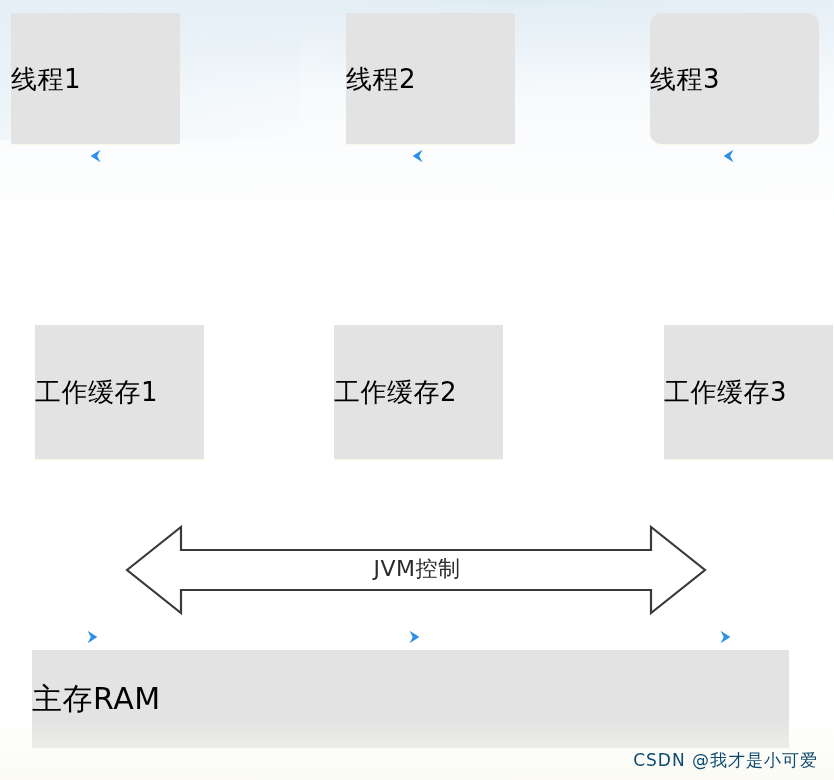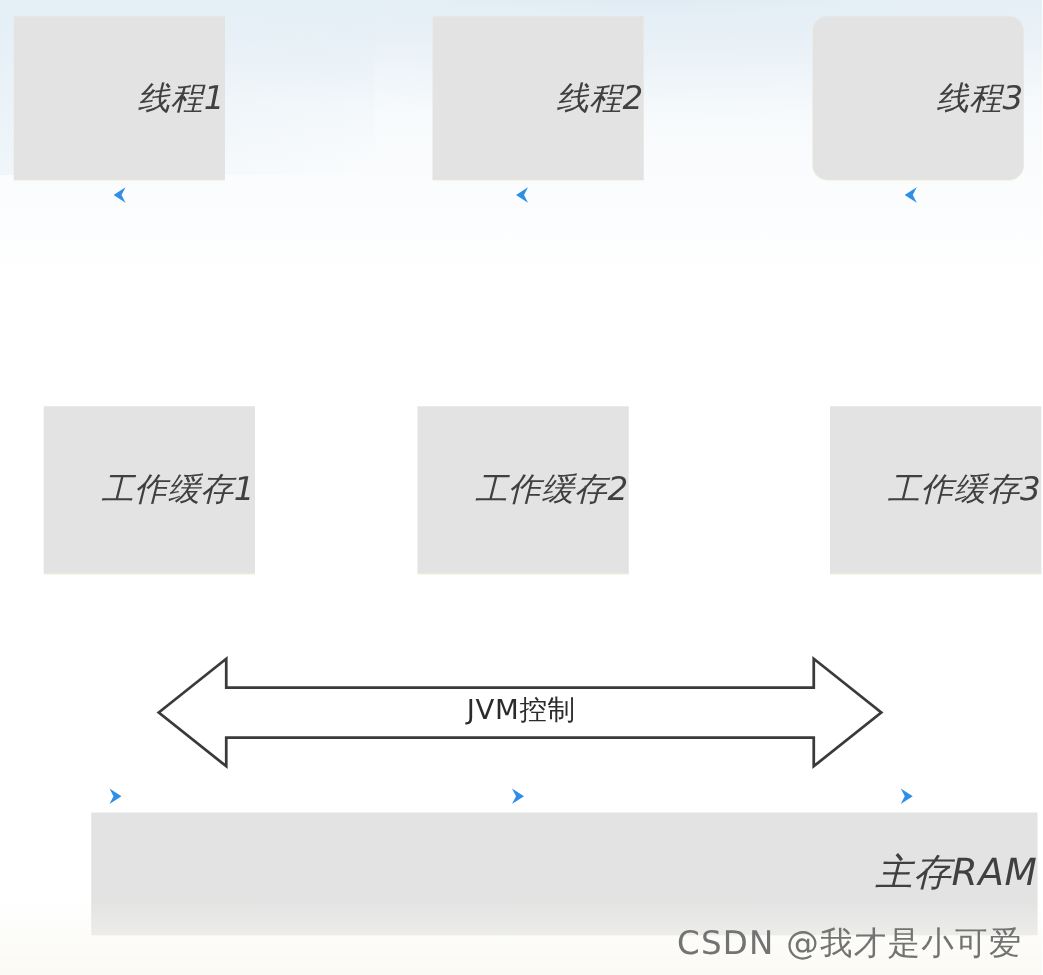--- a/index.html
+++ b/index.html
@@ -54,25 +54,24 @@
     pointer-events: none;
   }
 
   
   .node {
     position: absolute;
     background: #e3e3e3;
     box-shadow: 0 1px 0 rgba(250,247,226,0.9);
     display: flex;
     align-items: center;
-    justify-content: flex-end;
-    color: #404040;
+    justify-content: flex-start;
+    color: #000000;
     letter-spacing: 0.5px;
     box-sizing: border-box;
-    font-style: italic;
   }
   .node-label {
     font-size: 26px;
     font-weight: 400;
     line-height: 1;
     white-space: nowrap;
   }
 
   .thread-box  { width: 169px; height: 131px; top: 13px; }
   .thread-1 { left: 11px; }
@@ -82,21 +81,20 @@
   .cache-box   { width: 169px; height: 134px; top: 325px; }
   .cache-1 { left: 11px; margin-left: 24px; }
   .cache-2 { left: 334px; }
   .cache-3 { left: 664px; }
 
   .ram-box {
     left: 32px;
     top: 650px;
     width: 757px;
     height: 98px;
-    margin-left: 41px;
   }
   .ram-box .node-label { font-size: 30px; }
 
   
   .arrows-layer {
     position: absolute;
     left: 0;
     top: 0;
     width: 834px;
     height: 780px;
@@ -122,22 +120,22 @@
     color: #2b2b2b;
     letter-spacing: 0.5px;
     line-height: 1;
   }
 
   
   .watermark {
     position: absolute;
     right: 16px;
     bottom: 8px;
-    font-size: 26px;
-    color: #737373;
+    font-size: 17px;
+    color: #0c4a6e;
     letter-spacing: 1px;
     white-space: nowrap;
     text-align: center;
   }
 </style>
 </head>
 <body>
 
 <div id="canvas">
 

